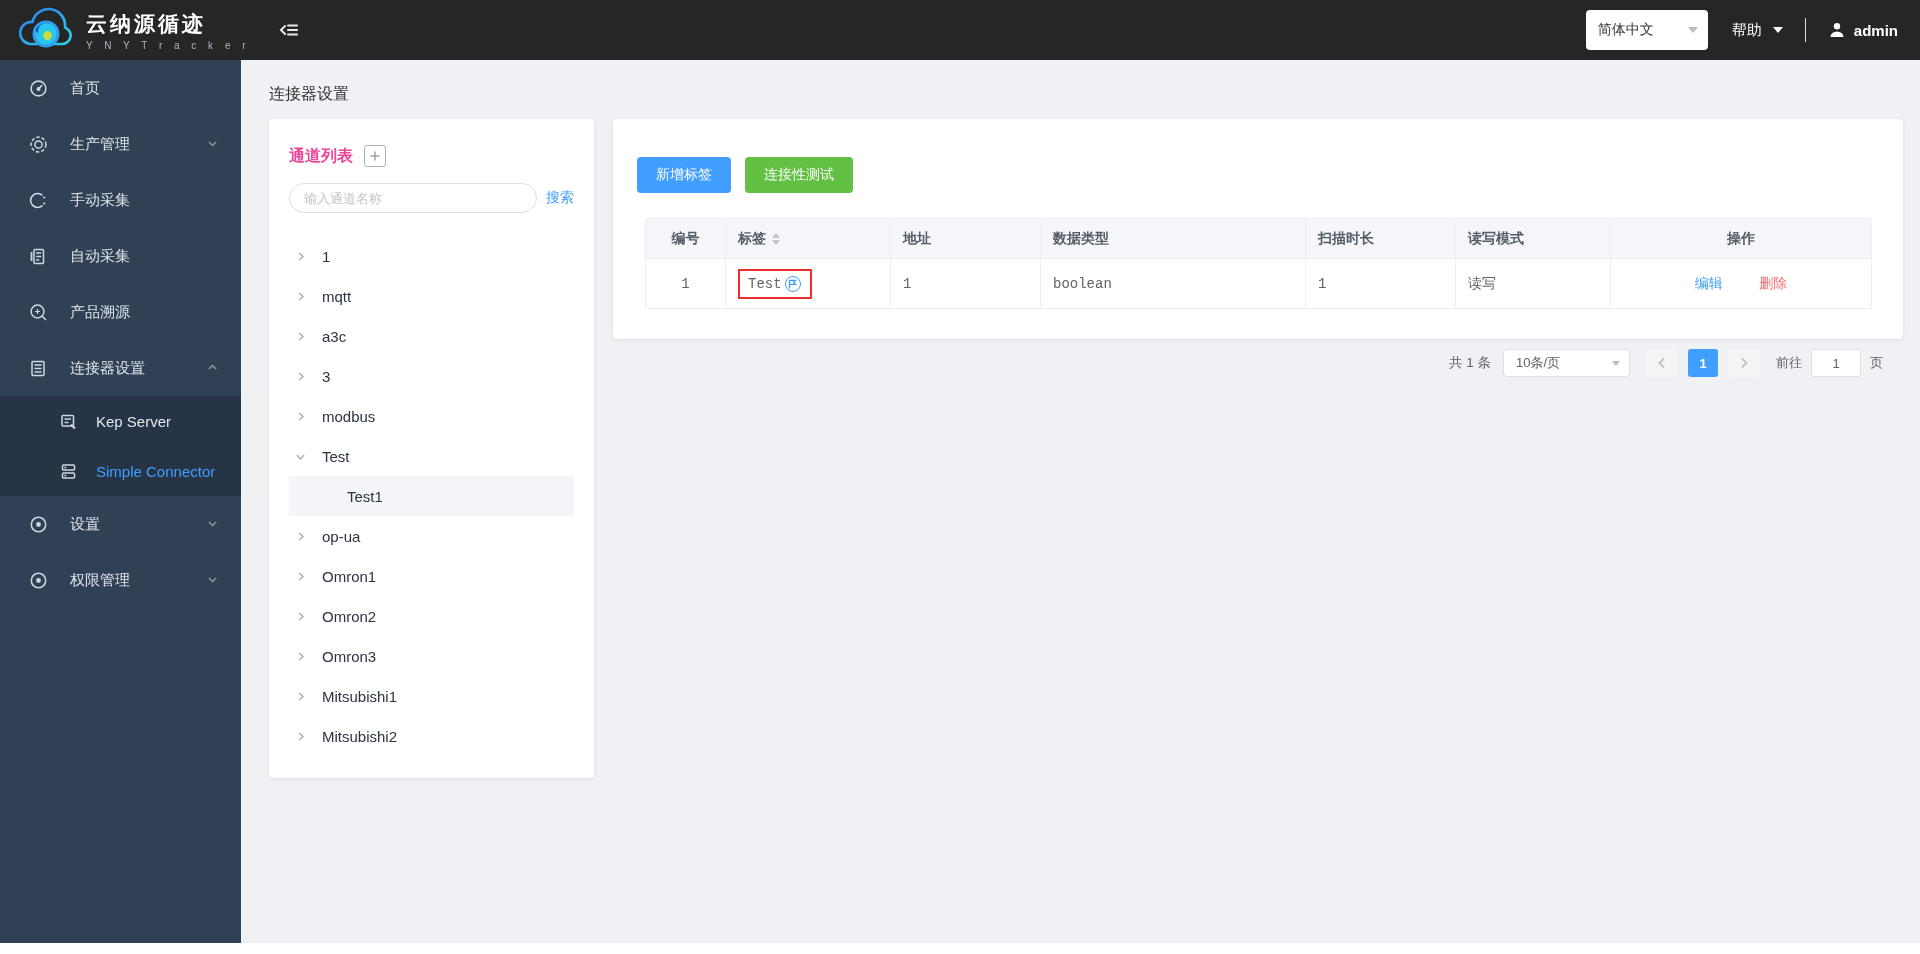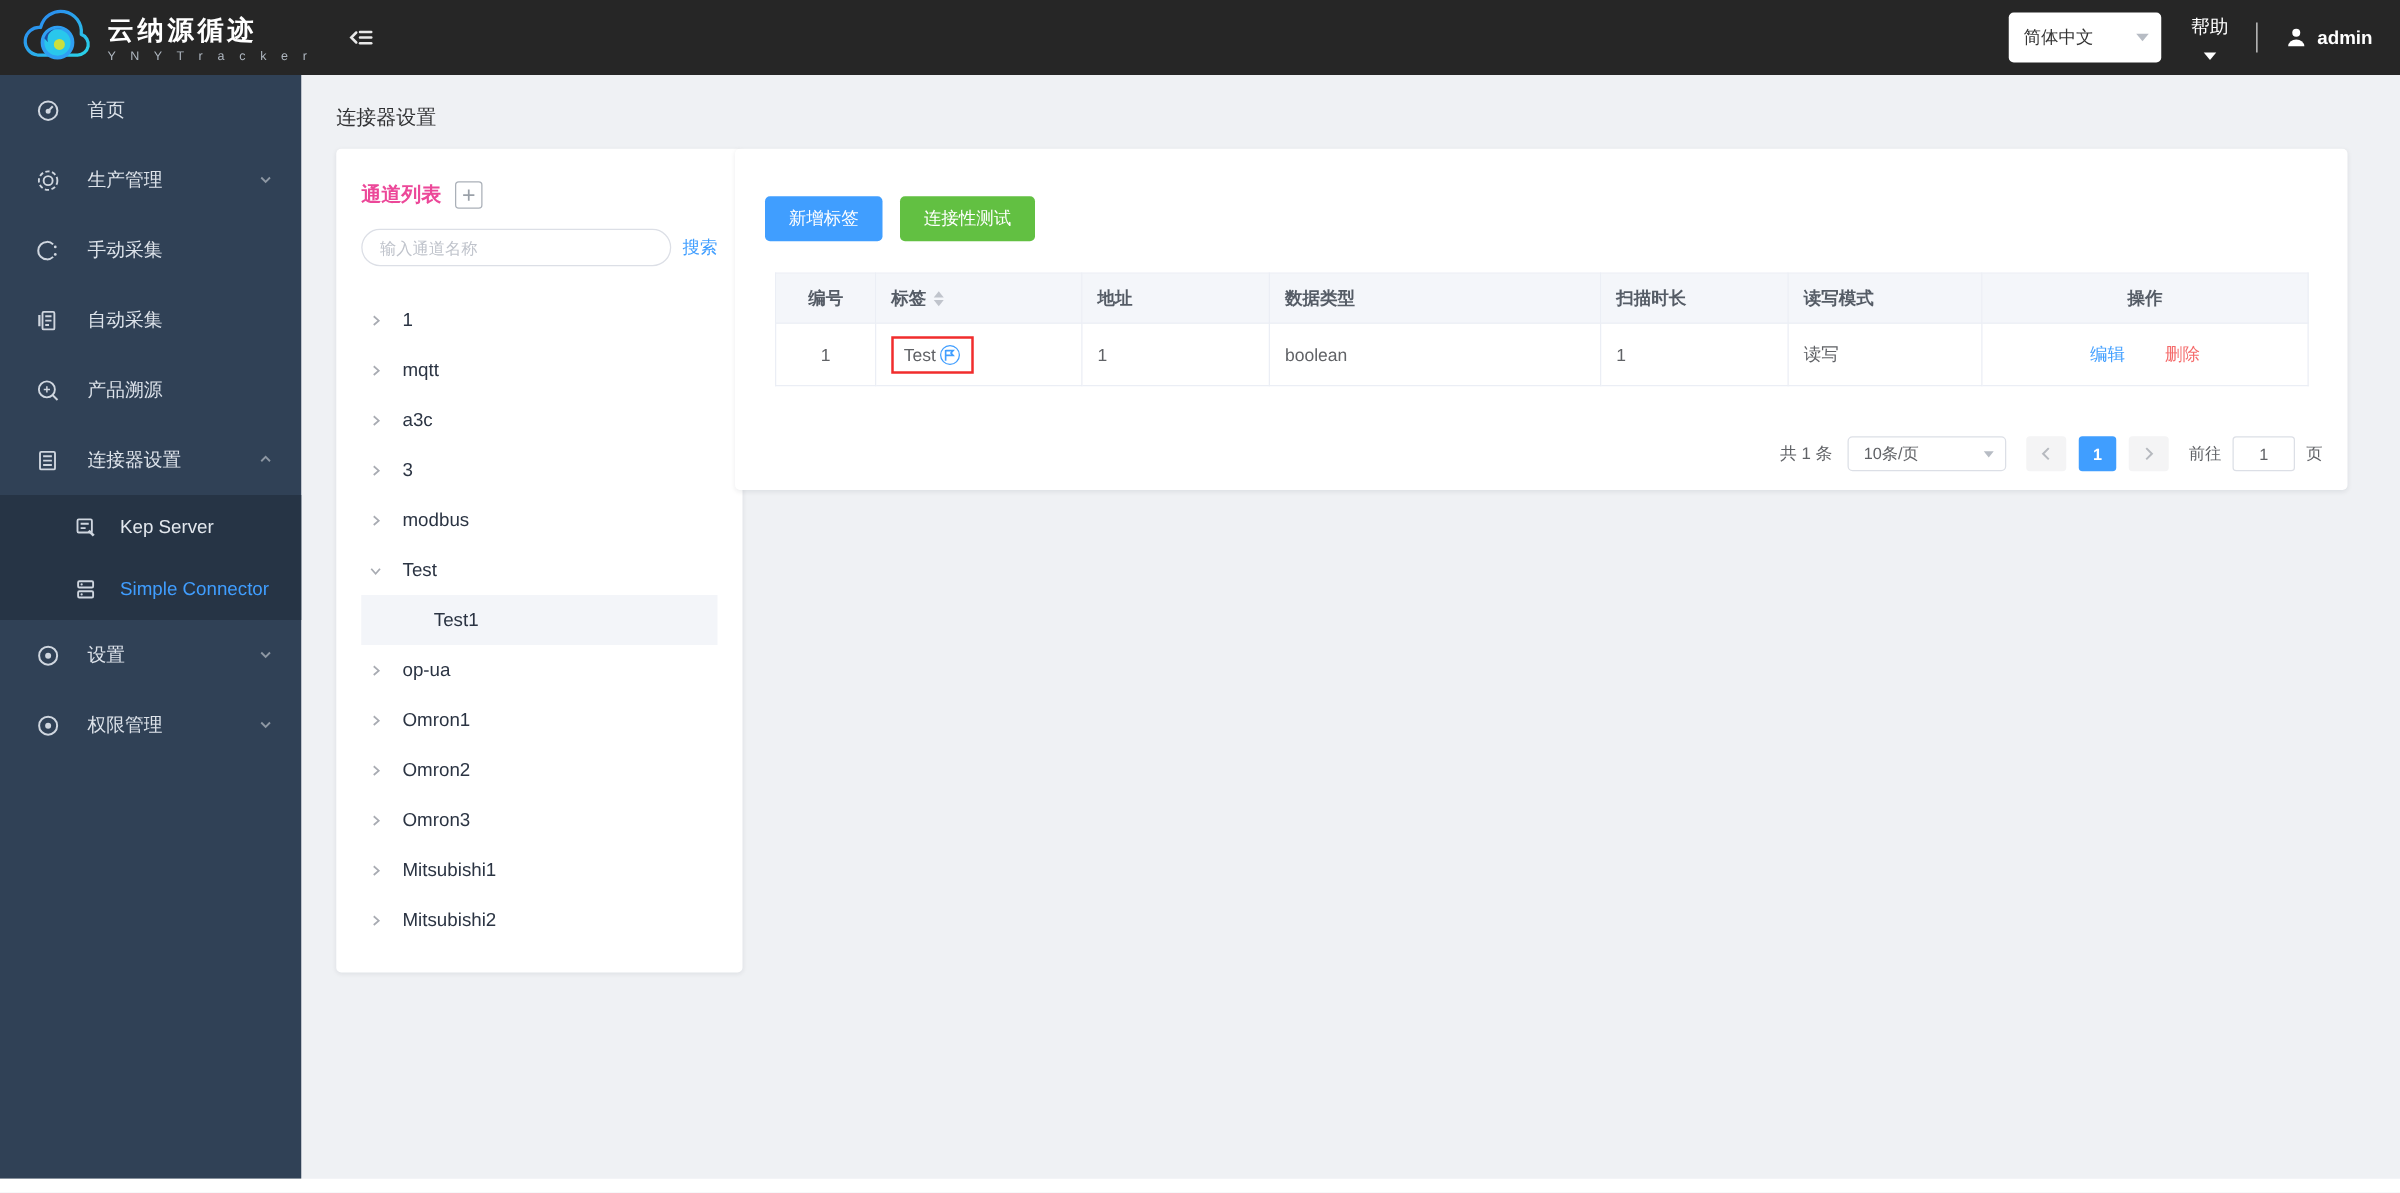--- a/index.html
+++ b/index.html
@@ -9,21 +9,21 @@
   .topbar { position:absolute; left:0; top:0; width:1920px; height:60px; background:#262626; display:flex; align-items:center; z-index:10; }
   .logo-group { display:flex; align-items:center; margin-left:16px; }
   .logo-titles { margin-left:10px; }
   .app-title { color:#fff; font-size:21px; font-weight:700; letter-spacing:3px; }
   .app-subtitle { color:#aeb6bf; font-size:10px; letter-spacing:4.5px; margin-top:2px; }
   .collapse-btn { margin-left:28px; cursor:pointer; display:flex; align-items:center; }
   .topbar-right { margin-left:auto; display:flex; align-items:center; padding-right:22px; }
   .lang-select { width:122px; height:40px; background:#fff; border-radius:4px; display:flex; align-items:center; justify-content:space-between; padding:0 10px 0 12px; font-size:14px; color:#333; cursor:pointer; }
   .chev { width:0; height:0; border-left:5px solid transparent; border-right:5px solid transparent; border-top:6px solid #b7bcc4; }
   .chev.white { border-top-color:#fff; }
-  .help-menu { margin-left:24px; color:#fff; font-size:15px; display:flex; align-items:center; gap:11px; cursor:pointer;flex-direction:column; }
+  .help-menu { margin-left:24px; color:#fff; font-size:15px; display:flex; align-items:center; gap:11px; cursor:pointer; }
   .top-divider { width:1px; height:24px; background:rgba(255,255,255,.85); margin:0 22px; }
   .user-chip { display:flex; align-items:center; gap:8px; color:#fff; font-size:15px; font-weight:700; cursor:pointer; }
 
   
   .sidebar { position:absolute; left:0; top:60px; width:241px; height:883px; background:#304156; }
   .side-item { height:56px; display:flex; align-items:center; padding:0 22px 0 28px; color:#dde3ea; font-size:15px; cursor:pointer; }
   .side-item .mi { width:20px; height:20px; flex:0 0 20px; display:flex; align-items:center; justify-content:center; color:#cfd6df; }
   .side-item .lbl { margin-left:22px; flex:1; }
   .side-chev { width:12px; height:12px; color:#8d97a3; display:flex; }
   .side-chev svg { transition:none; }
@@ -32,21 +32,21 @@
   .sub-item .mi { width:20px; height:20px; display:flex; align-items:center; justify-content:center; color:#cfd6df; }
   .sub-item .lbl { margin-left:18px; }
   .sub-item.active { color:#409eff; }
 
   
   .main { position:absolute; left:250px; top:60px; width:1670px; height:883px; background:#eff1f4; }
   .breadcrumb { position:absolute; left:19px; top:24px; font-size:16px; color:#303133; }
 
   .card { position:absolute; background:#fff; border-radius:4px; box-shadow:0 1px 4px rgba(0,21,41,.08); }
   .channel-card { left:19px; top:59px; width:325px; height:659px; }
-  .content-card { left:338px; top:59px; width:1290px; height:273px; }
+  .content-card { left:363px; top:59px; width:1290px; height:220px; }
 
   
   .panel-head { display:flex; align-items:center; padding:26px 20px 0 20px; }
   .panel-title { font-size:16px; font-weight:700; color:#ec4899; }
   .plus-btn { width:22px; height:22px; border:1px solid #aab0b8; border-radius:3px; margin-left:11px; display:flex; align-items:center; justify-content:center; color:#9aa0a8; cursor:pointer; }
   .search-row { display:flex; align-items:center; margin:16px 20px 0 20px; }
   .search-input { flex:1; height:30px; border:1px solid #dcdfe6; border-radius:15px; padding:0 14px; font-size:13px; color:#606266; outline:none; background:#fff; font-family:inherit; }
   .search-input::placeholder { color:#c0c4cc; }
   .search-link { color:#409eff; font-size:14px; margin-left:9px; cursor:pointer; white-space:nowrap; }
   .tree { margin-top:23px; padding:0 20px; }
@@ -58,21 +58,21 @@
   .tree-row.child { padding-left:0; background:#f3f5f9; }
   .tree-row.child .tree-label { margin-left:58px; }
 
   
   .btn-row { position:absolute; left:24px; top:38px; display:flex; gap:14px; }
   .btn { height:36px; padding:0 19px; border:none; border-radius:4px; color:#fff; font-size:14px; display:flex; align-items:center; cursor:pointer; font-family:inherit; }
   .btn-primary { background:#409eff; }
   .btn-success { background:#62c042;text-align:right; }
 
   table.data-table { position:absolute; left:32px; top:99px; width:1226px; border-collapse:collapse; table-layout:fixed; }
-  .data-table th, .data-table td { border:1px solid #ebeef5; font-size:14px; }
+  .data-table th, .data-table td { border:1px solid #ebeef5; font-size:14px;font-family:Liberation Mono, monospace; }
   .data-table th { height:40px; background:#f4f6fa; color:#555c66; font-weight:700; text-align:left; padding-left:12px; }
   .data-table td { height:50px; color:#606266; padding-left:12px; }
   .data-table th.c, .data-table td.c { text-align:center; padding-left:0; }
   .sort-caret { display:inline-flex; flex-direction:column; vertical-align:middle; margin-left:6px; gap:2px; }
   .sort-caret i { display:block; width:0; height:0; border-left:4px solid transparent; border-right:4px solid transparent; }
   .sort-caret .up { border-bottom:5px solid #c0c4cc; }
   .sort-caret .down { border-top:5px solid #c0c4cc; }
   .tag-box { display:inline-flex; align-items:center; gap:3px; border:2px solid #f12c2c; padding:5px 9px 5px 8px; }
   .flag-icon { width:16px; height:16px; border:1px solid #409eff; border-radius:50%; display:inline-flex; align-items:center; justify-content:center; color:#409eff; }
   .link { cursor:pointer; }

